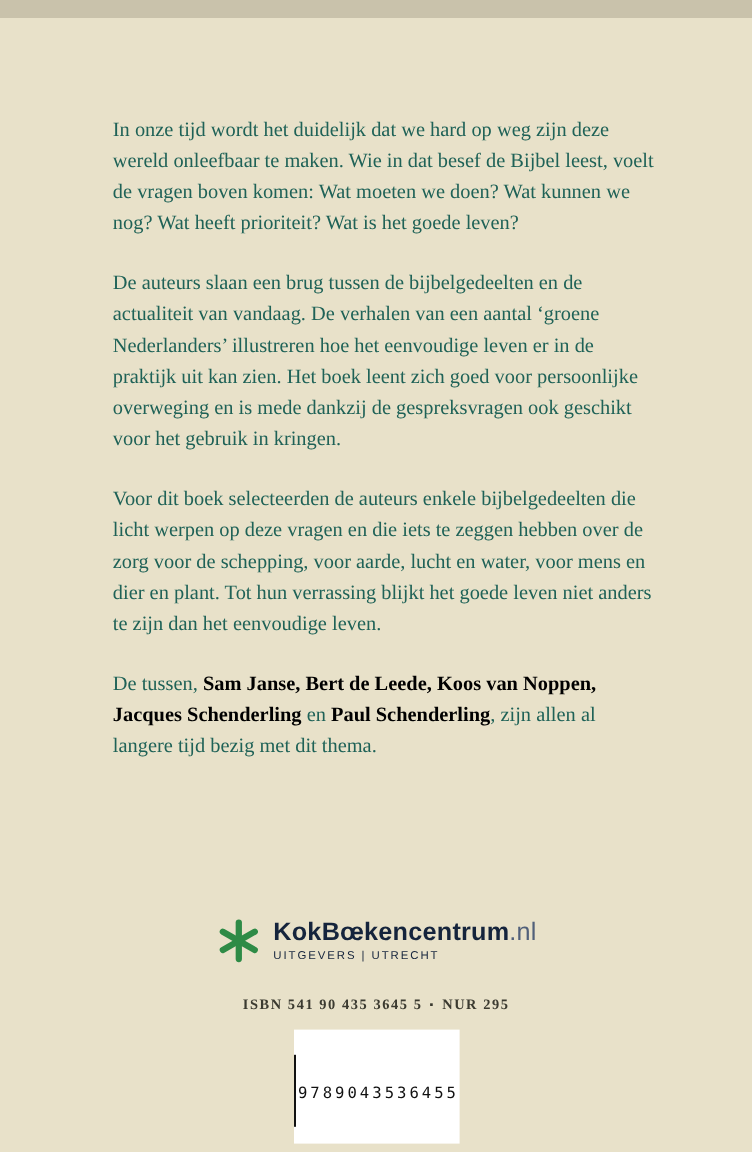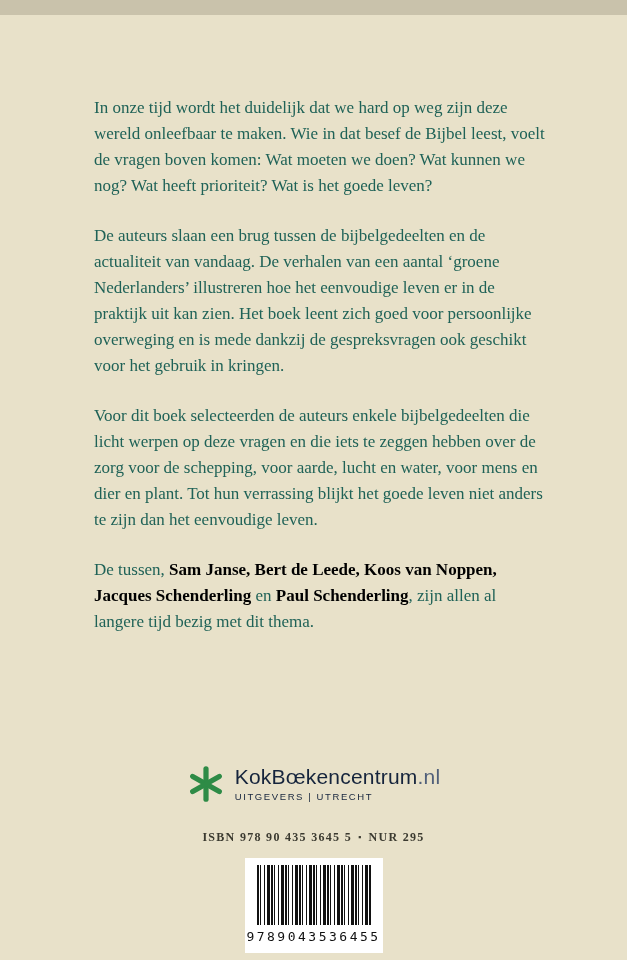--- a/index.html
+++ b/index.html
@@ -40,21 +40,21 @@
   }
   .logo-icon { flex:0 0 auto; display:block; }
   .logo-text { display:flex; flex-direction:column; }
   .logo-name-line {
     font-family:"Liberation Sans", sans-serif;
     font-size:21px;
     line-height:22px;
     color:#15243c;
     letter-spacing:0.2px;
   }
-  .logo-name-line .brand { font-weight:400; }
+  .logo-name-line .brand { font-weight:700; }
   .logo-name-line .tld { font-weight:400; color:#51607a; }
   .logo-tagline {
     font-family:"Liberation Sans", sans-serif;
     font-size:9.5px;
     letter-spacing:1.6px;
     color:#15243c;
     margin-top:3px;
   }
 
   
@@ -76,21 +76,20 @@
   }
 
   
   .barcode-box {
     position:absolute;
     top:843px; left:50%;
     transform:translateX(-50%);
     width:138px; height:95px;
     background:#ffffff;
     display:flex;
-    flex-direction:column;
     align-items:center;
     padding-top:7px;
     box-sizing:border-box;
   }
   .barcode-bars {
     width:114px; height:60px;
     background-image: repeating-linear-gradient(90deg,
       #111 0px,  #111 2px,
       #fff 2px,  #fff 3px,
       #111 3px,  #111 4px,
@@ -127,20 +126,20 @@
         <line x1="6" y1="12" x2="34" y2="28"></line>
         <line x1="6" y1="28" x2="34" y2="12"></line>
       </g>
     </svg>
     <div class="logo-text">
       <div class="logo-name-line"><span class="brand">KokBœkencentrum</span><span class="tld">.nl</span></div>
       <div class="logo-tagline">UITGEVERS | UTRECHT</div>
     </div>
   </div>
 
-  <div class="isbn-line"><span>ISBN 978 90 435 3645 5</span><span class="sep">▪</span><span>NUR 295</span></div>
+  <div class="isbn-line"><span>ISBN 541 90 435 3645 5</span><span class="sep">▪</span><span>NUR 295</span></div>
 
   <div class="barcode-box">
     <div class="barcode-bars"></div>
     <div class="barcode-number">9789043536455</div>
   </div>
 
 </div>
 
 </body></html>

